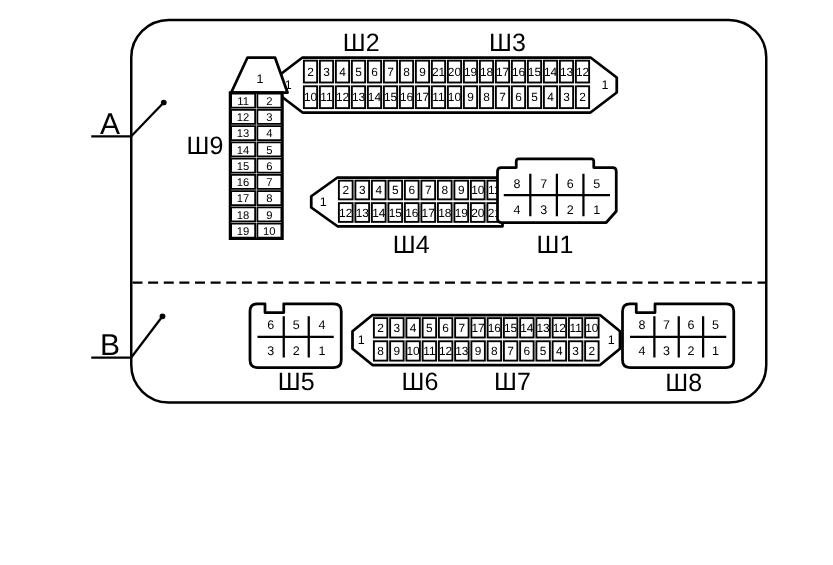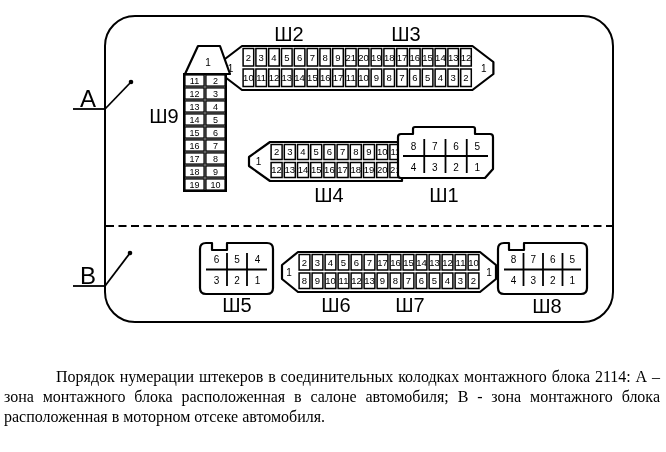--- a/index.html
+++ b/index.html
@@ -294,14 +294,13 @@
       <text x="164" y="123" font-size="20" text-anchor="middle">Ш9</text>
       <text x="289" y="41" font-size="20" text-anchor="middle">Ш2</text>
       <text x="406" y="41" font-size="20" text-anchor="middle">Ш3</text>
       <text x="329" y="202" font-size="20" text-anchor="middle">Ш4</text>
       <text x="444" y="202" font-size="20" text-anchor="middle">Ш1</text>
       <text x="237" y="312" font-size="20" text-anchor="middle">Ш5</text>
       <text x="336" y="312" font-size="20" text-anchor="middle">Ш6</text>
       <text x="410" y="312" font-size="20" text-anchor="middle">Ш7</text>
       <text x="547" y="313" font-size="20" text-anchor="middle">Ш8</text>
     </svg>
-  <p class="caption">Порядок нумерации штекеров в соединительных колодках монтажного блока 2114: А – зона монтажного блока расположенная в салоне автомобиля; В - зона монтажного блока расположенная в моторном отсеке автомобиля.</p>
 </div>
 
 </body></html>

